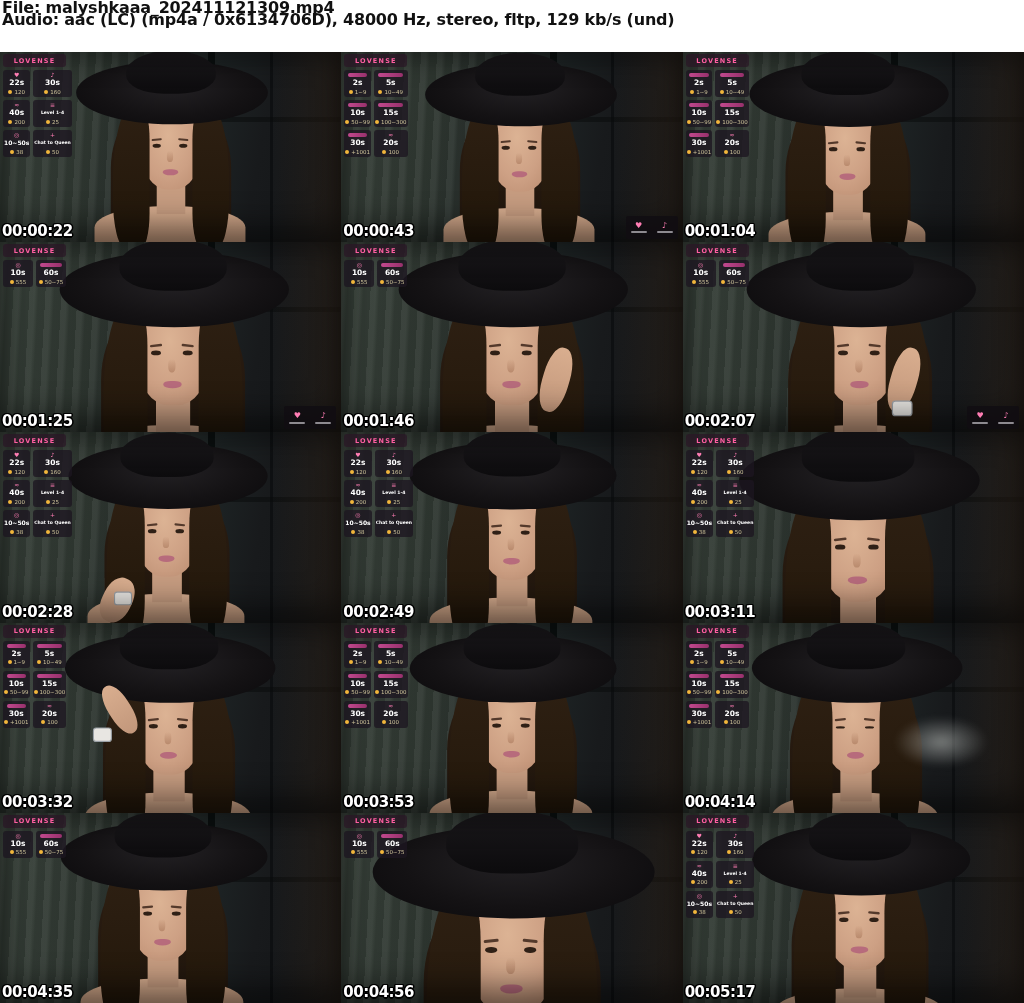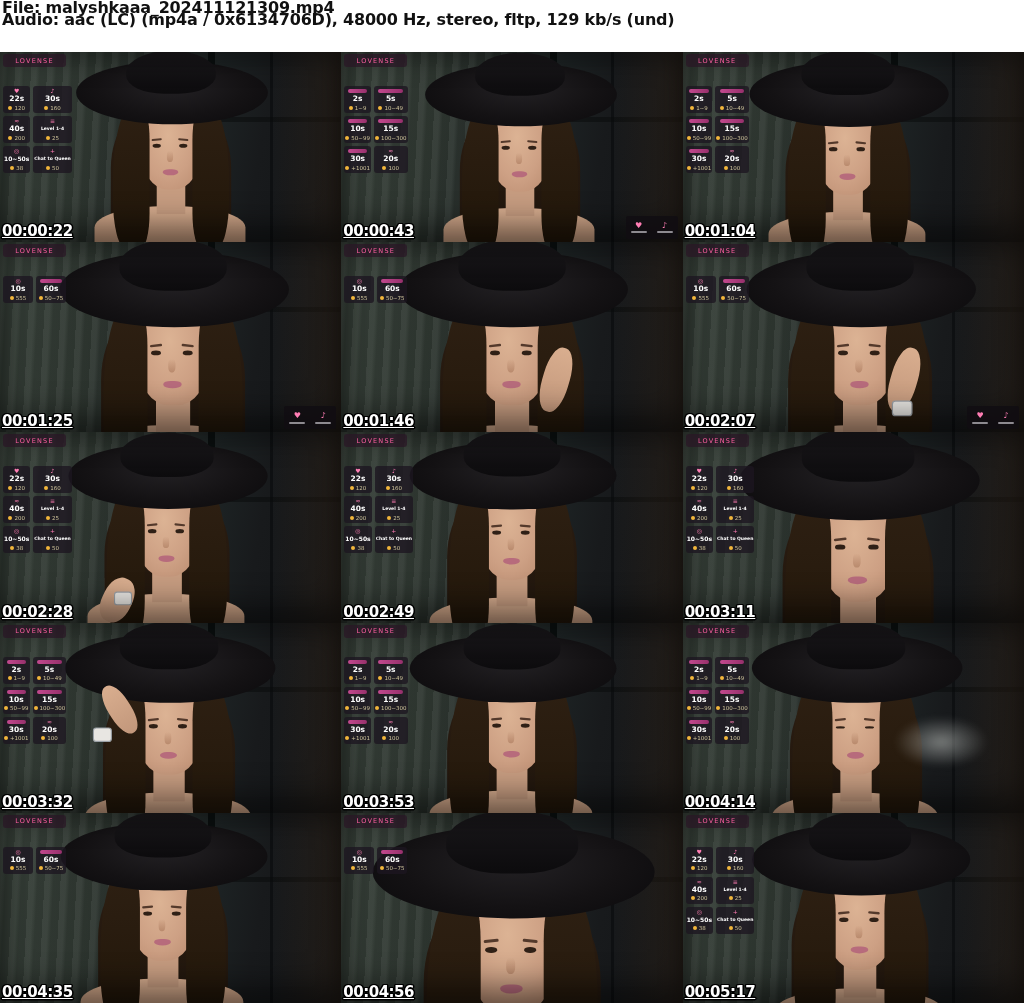--- a/index.html
+++ b/index.html
@@ -47,41 +47,41 @@
   .hand-neck .hand{display:block;left:196px;top:88px;width:22px;height:54px;transform:rotate(16deg);}
   .hand-neck.watch-on .watch{display:block;left:197px;top:132px;}
   .hand-forehead .hand{display:block;left:117px;top:54px;width:20px;height:48px;transform:rotate(-32deg);}
   .hand-forehead.watch-on .watch{display:block;left:103px;top:94px;}
   .hand-low .hand{display:block;left:110px;top:136px;width:28px;height:44px;transform:rotate(26deg);}
   .hand-low.watch-on .watch{display:block;left:121px;top:150px;}
   .smoke-on .smoke{display:block;left:205px;top:84px;width:84px;height:46px;background:radial-gradient(ellipse,rgba(212,216,212,0.5),rgba(212,216,212,0) 70%);filter:blur(3px);}
 
   
   .lovense{position:absolute;left:3px;top:2px;width:63px;}
-  .lv-brand{background:rgba(42,22,38,0.72);color:#ff5fa2;font-size:6.5px;font-weight:normal;letter-spacing:1.2px;text-align:center;padding:2.5px 0;border-radius:3px;margin-bottom:19px;}
+  .lv-brand{background:rgba(42,22,38,0.72);color:#ff5fa2;font-size:6.5px;font-weight:bold;letter-spacing:1.2px;text-align:center;padding:2.5px 0;border-radius:3px;margin-bottom:3px;}
   .lv-tiles{display:grid;grid-template-columns:1fr 1fr;gap:3px;}
   .lv-tile{background:rgba(28,22,32,0.78);border-radius:3px;padding:2px 1px 2.5px;text-align:center;min-height:21px;}
   .lv-bar{width:78%;height:4px;margin:1px auto 2px;border-radius:2px;background:linear-gradient(90deg,#c2498e,#97306c);}
   .lv-icon{color:#ff7db4;font-size:6px;line-height:6px;height:6px;margin-bottom:1px;}
   .lv-val{color:#fff;font-size:7.5px;font-weight:bold;line-height:8px;white-space:nowrap;}
   .lv-val.small{font-size:6px;line-height:8px;}
   .lv-val.tiny{font-size:4.5px;line-height:8px;}
   .lv-coin{display:flex;justify-content:center;align-items:center;gap:2px;margin-top:1.5px;}
   .coin-dot{width:4px;height:4px;border-radius:50%;background:#f2b63b;display:inline-block;}
   .lv-coin .txt{color:#cfc49b;font-size:5.5px;line-height:6px;}
 
   
   .mini-widget{position:absolute;right:5px;bottom:3px;width:52px;height:23px;background:rgba(16,13,18,0.85);border-radius:2px;display:flex;justify-content:space-around;align-items:center;}
   .mw-cell{display:flex;flex-direction:column;align-items:center;gap:1.5px;}
   .mw-glyph{color:#ff7db4;font-size:8px;line-height:8px;}
   .mw-sub{width:16px;height:2px;background:#8d8a90;border-radius:1px;}
 
   
   .ts{position:absolute;left:2px;bottom:2px;color:#fff;font-size:15px;font-weight:bold;letter-spacing:-0.5px;font-family:"DejaVu Sans",sans-serif;
-      text-shadow:-1.5px 0 0 #000,1.5px 0 0 #000,0 -1.5px 0 #000,0 1.5px 0 #000,-1px -1px 0 #000,1px 1px 0 #000,-1px 1px 0 #000,1px -1px 0 #000;text-decoration:underline;}
+      text-shadow:-1.5px 0 0 #000,1.5px 0 0 #000,0 -1.5px 0 #000,0 1.5px 0 #000,-1px -1px 0 #000,1px 1px 0 #000,-1px 1px 0 #000,1px -1px 0 #000;}
 </style>
 </head>
 <body>
 
 <div class="header">
   <div class="header-line">File: malyshkaaa_202411121309.mp4</div>
   <div class="header-line">Audio: aac (LC) (mp4a / 0x6134706D), 48000 Hz, stereo, fltp, 129 kb/s (und)</div>
 </div>
 
 <div class="grid">

